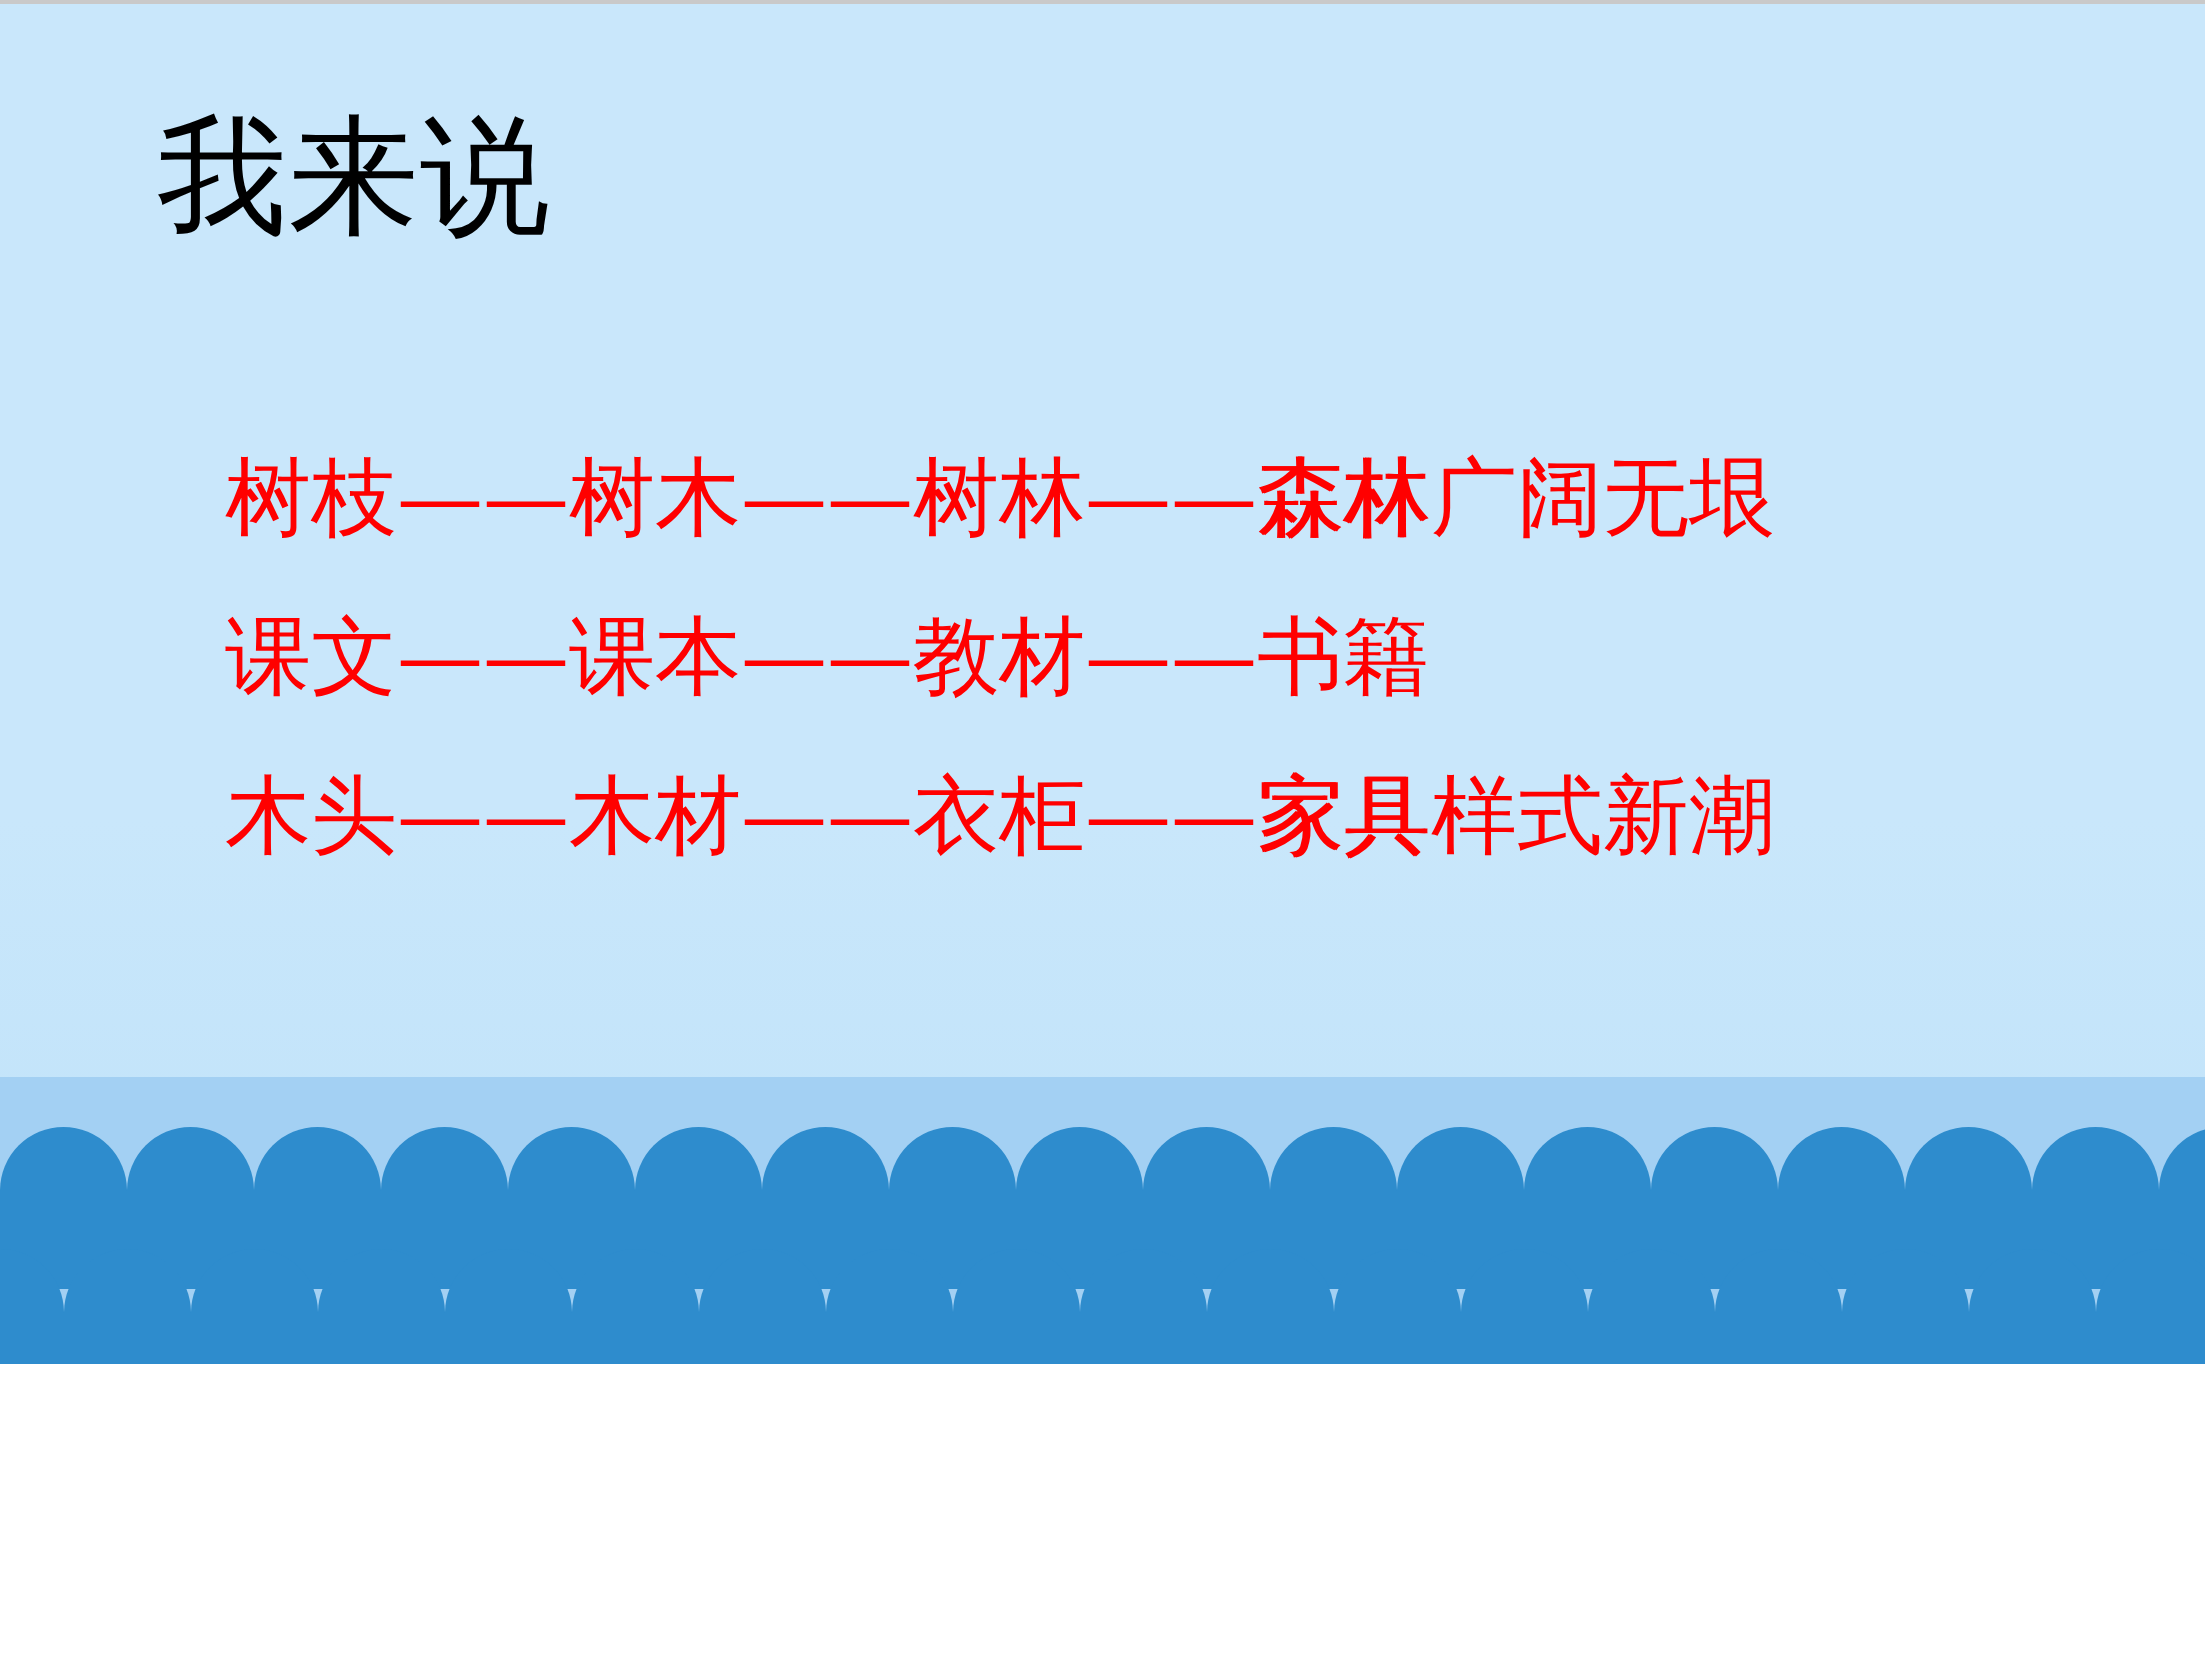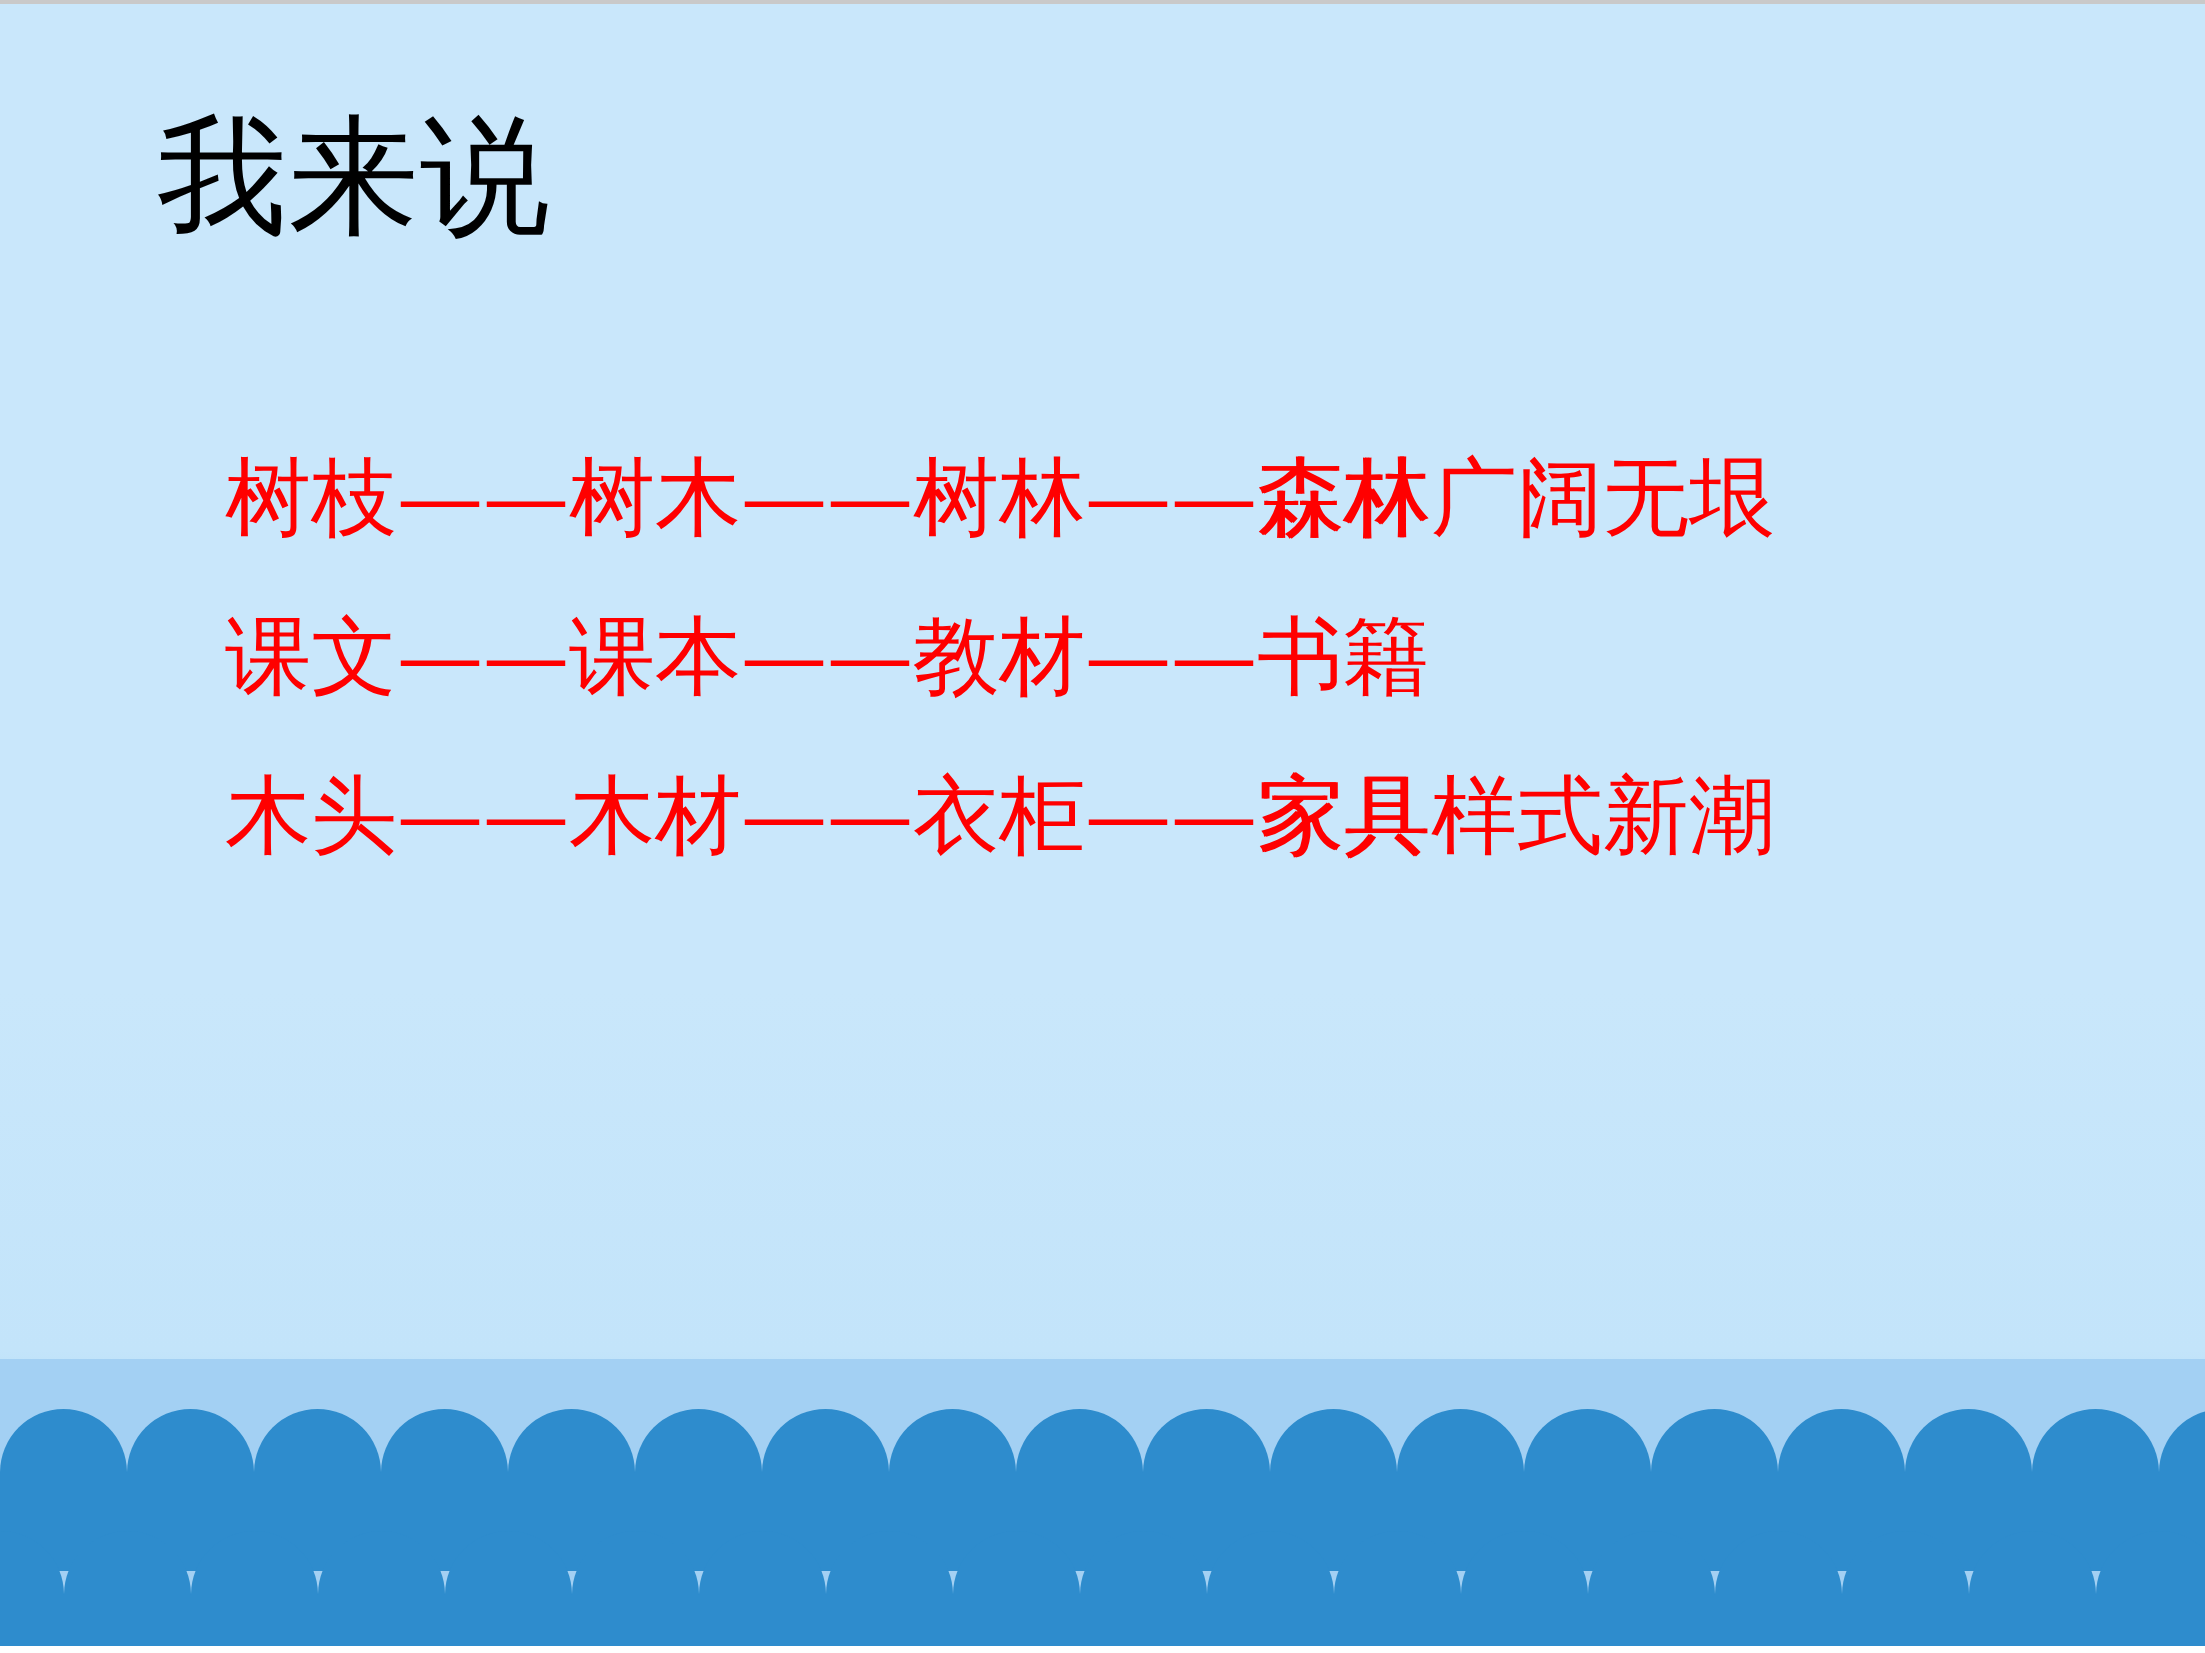--- a/index.html
+++ b/index.html
@@ -7,21 +7,21 @@
     padding: 0;
     background: #ffffff;
   }
   body {
     font-family: "DejaVu Serif", "Liberation Serif", serif;
   }
 
   #slide {
     position: relative;
     width: 2205px;
-    height: 1646px;
+    height: 1364px;
     overflow: hidden;
     background: linear-gradient(180deg, #c9e7fb 0%, #c9e7fb 60%, #c3e4fa 82%, #bfe2f9 83%);
     box-sizing: border-box;
     border-top: 4.6px solid #c9c9c9;
   }
 
   
   #title {
     position: absolute;
     left: 157px;

